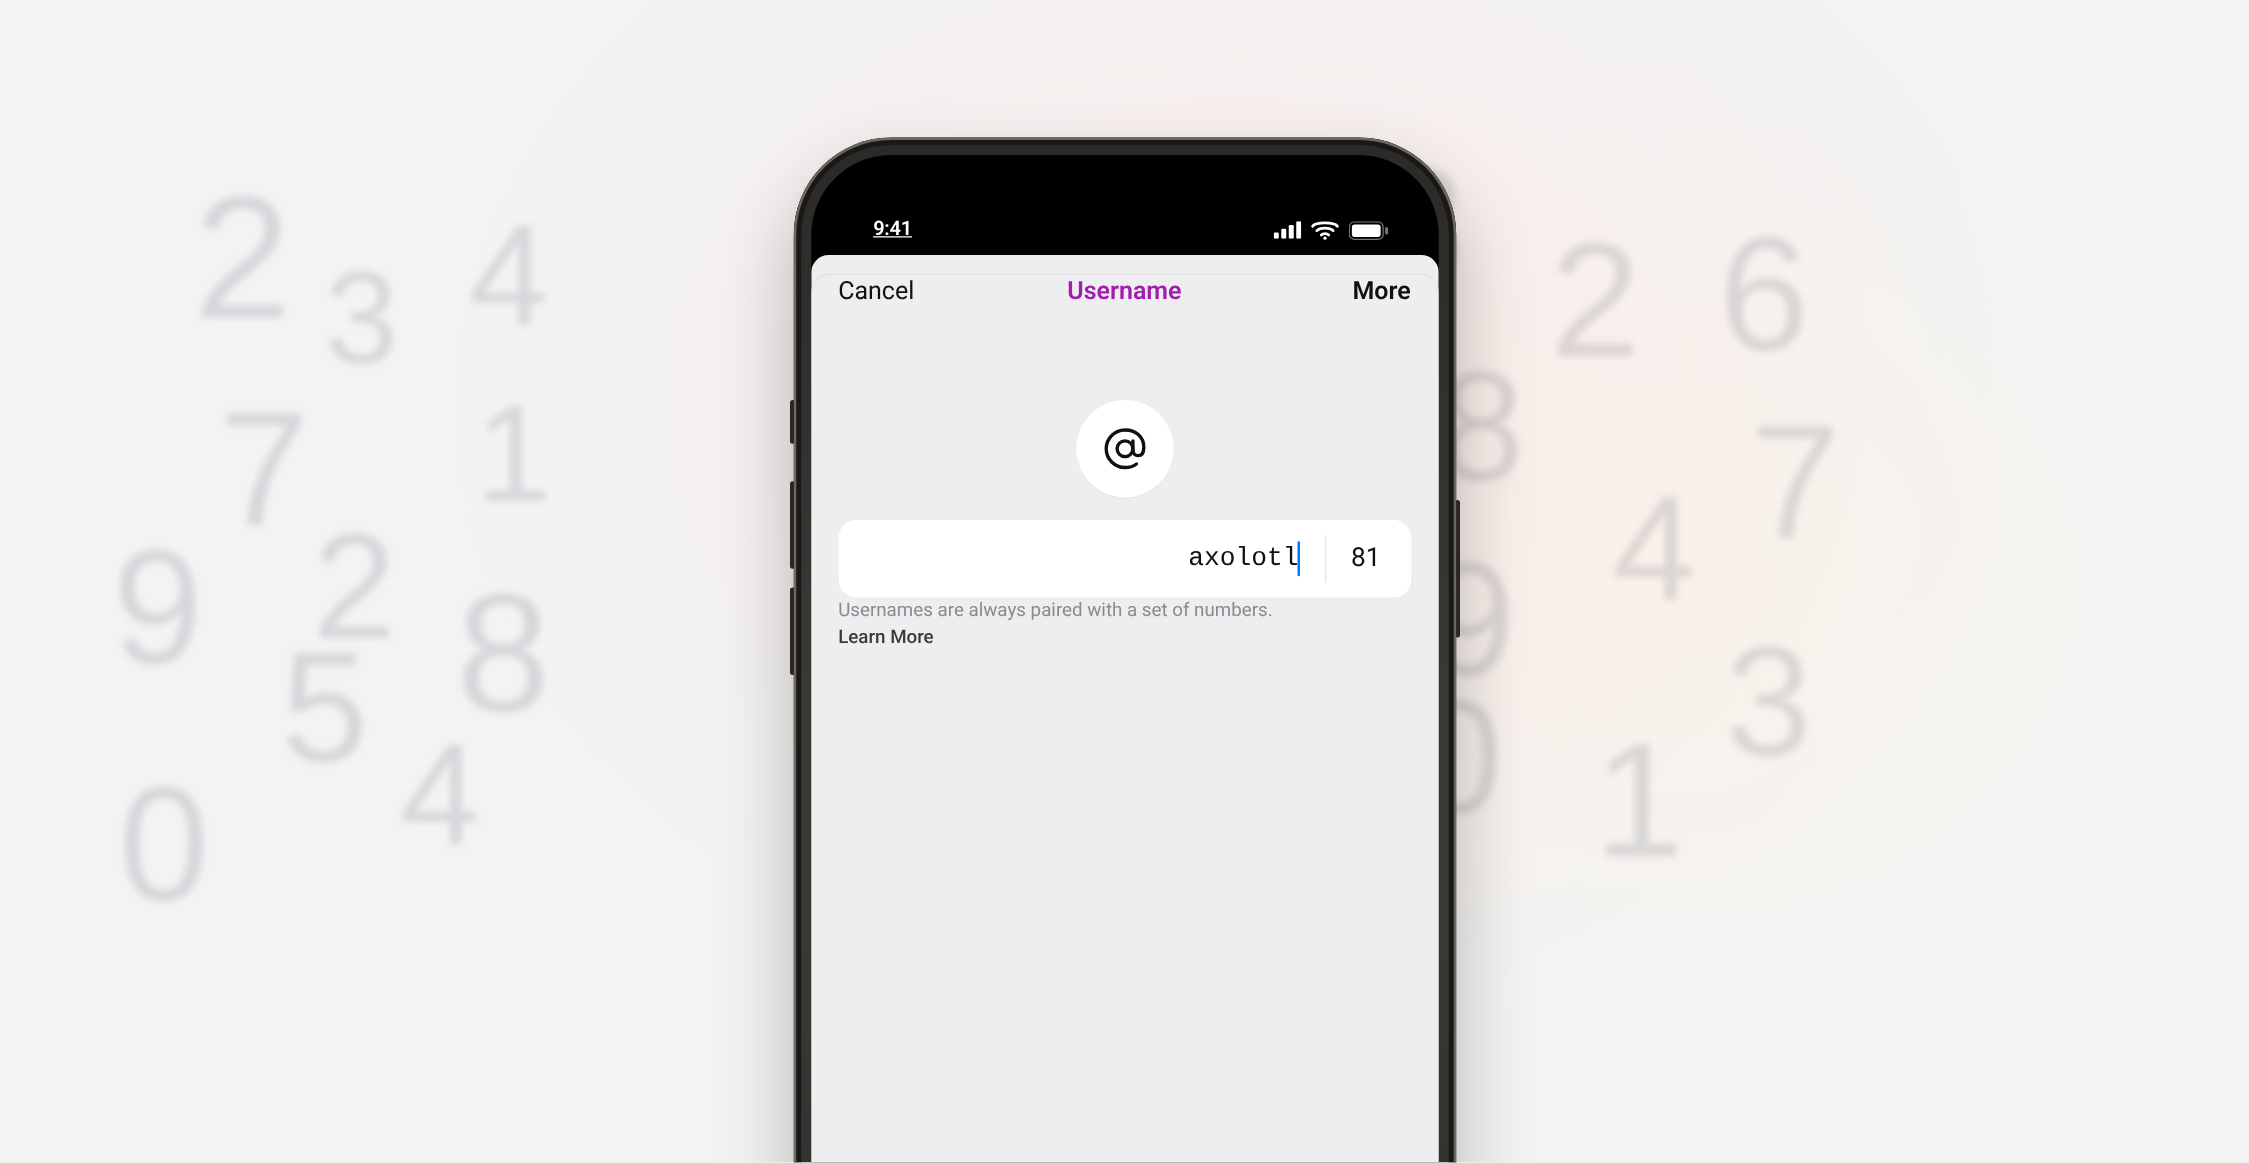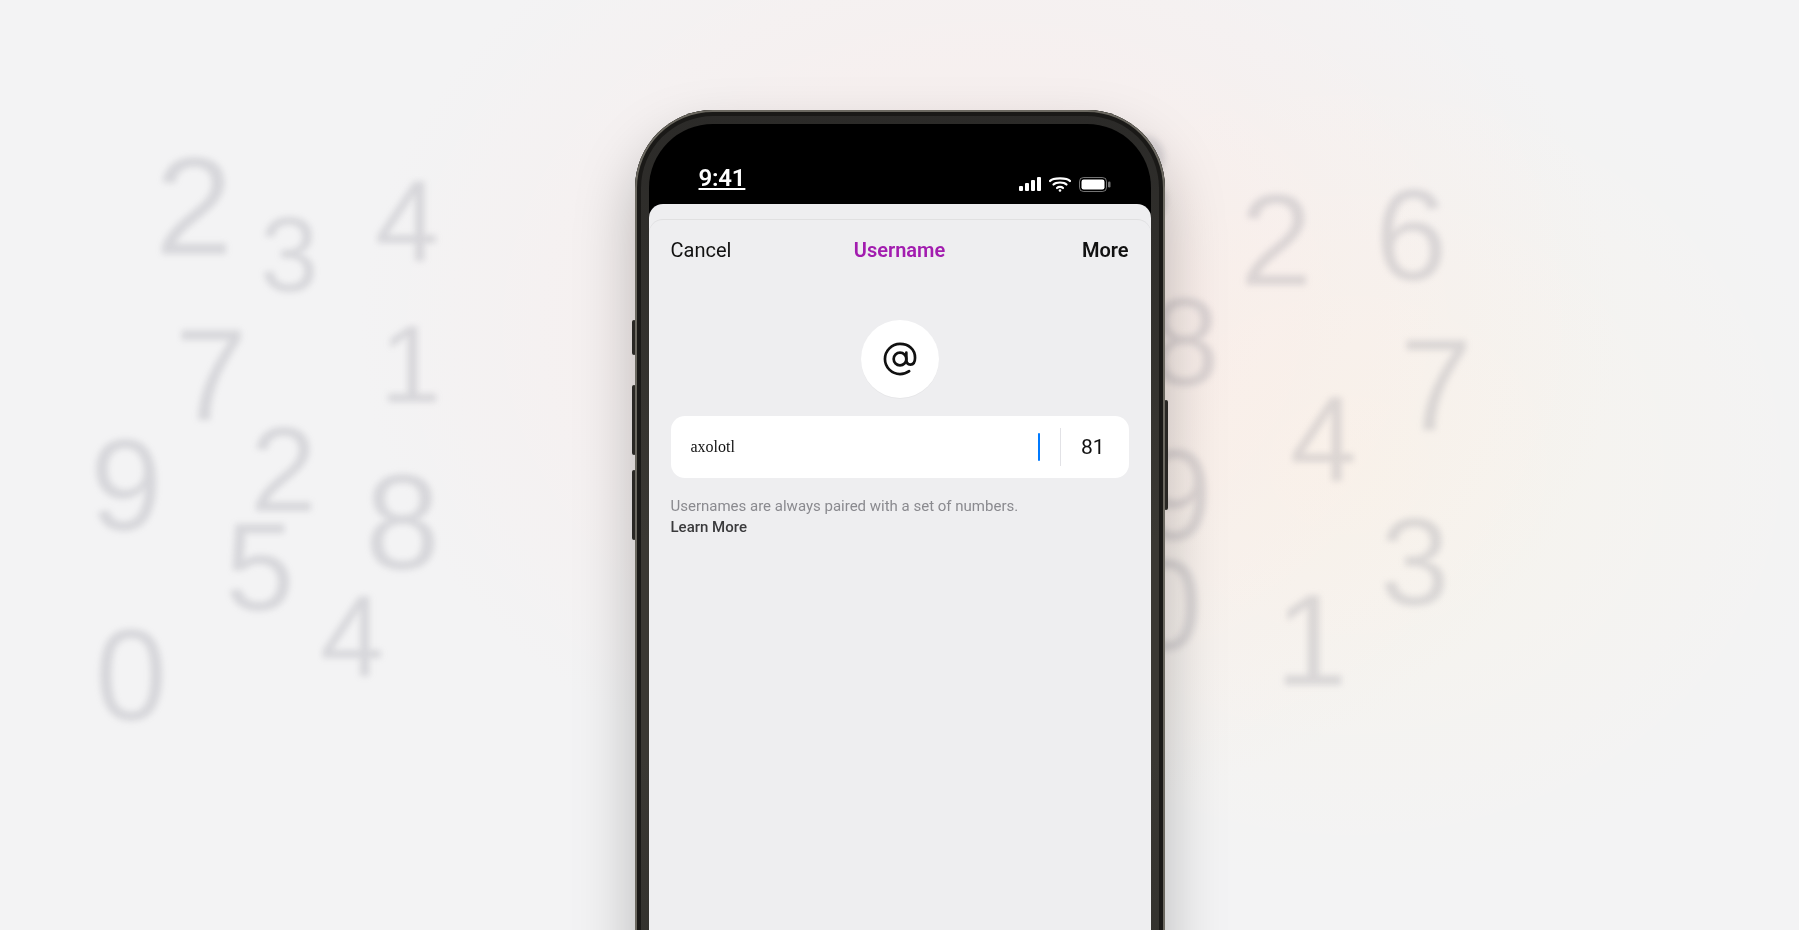--- a/index.html
+++ b/index.html
@@ -91,21 +91,21 @@
     right: 0;
     height: 80px;
     display: flex;
     align-items: flex-end;
     justify-content: space-between;
     padding: 0 40px 12px 50px;
     color: #fff;
     z-index: 40;
   }
   .status-time {
-    font-size: 24px;
+    font-size: 16px;
     font-weight: 600;
     letter-spacing: -0.2px;
     text-decoration: underline;
   }
   .status-right {
     display: flex;
     align-items: center;
     gap: 8px;
   }
   .status-right svg { display: block; }
@@ -127,21 +127,20 @@
     right: 0;
     bottom: 0;
     background: #eeeef0;
     border-radius: 14px 14px 0 0;
     box-shadow: 0 -1px 0 rgba(0,0,0,0.06);
   }
 
   .nav {
     height: 60px;
     display: flex;
-    align-items: center;
     justify-content: space-between;
     padding: 0 22px;
   }
   .nav-left, .nav-right {
     font-size: 20px;
     color: #111;
     min-width: 80px;
   }
   .nav-left { text-align: left; font-weight: 400; }
   .nav-right { text-align: right; font-weight: 600; }
@@ -184,27 +183,28 @@
     overflow: hidden;
   }
   .field-input-wrap {
     flex: 1;
     display: flex;
     align-items: center;
     padding: 0 20px;
     position: relative;
   }
   .field-input {
-    font-size: 16px;
+    font-size: 21px;
     color: #111;
     border: none;
     outline: none;
     background: transparent;
     width: 100%;
-    font-family: Liberation Serif, serif;
+    font-family: Liberation Mono, monospace;
+    text-align: right;
   }
   .caret {
     width: 2px;
     height: 28px;
     background: #007aff;
     border-radius: 1px;
     animation: blink 1s step-end infinite;
     flex: none;
     margin-left: -1px;
   }
@@ -216,21 +216,20 @@
   }
   .field-suffix {
     display: flex;
     align-items: center;
     padding: 0 24px 0 20px;
     font-size: 21px;
     color: #111;
   }
 
   .hint {
-    margin-top: 18px;
     font-size: 15px;
     line-height: 1.4;
     color: #8a8a8f;
   }
   .hint .learn-more {
     color: #3a3a3c;
     font-weight: 500;
     text-align: right;
   }
 

